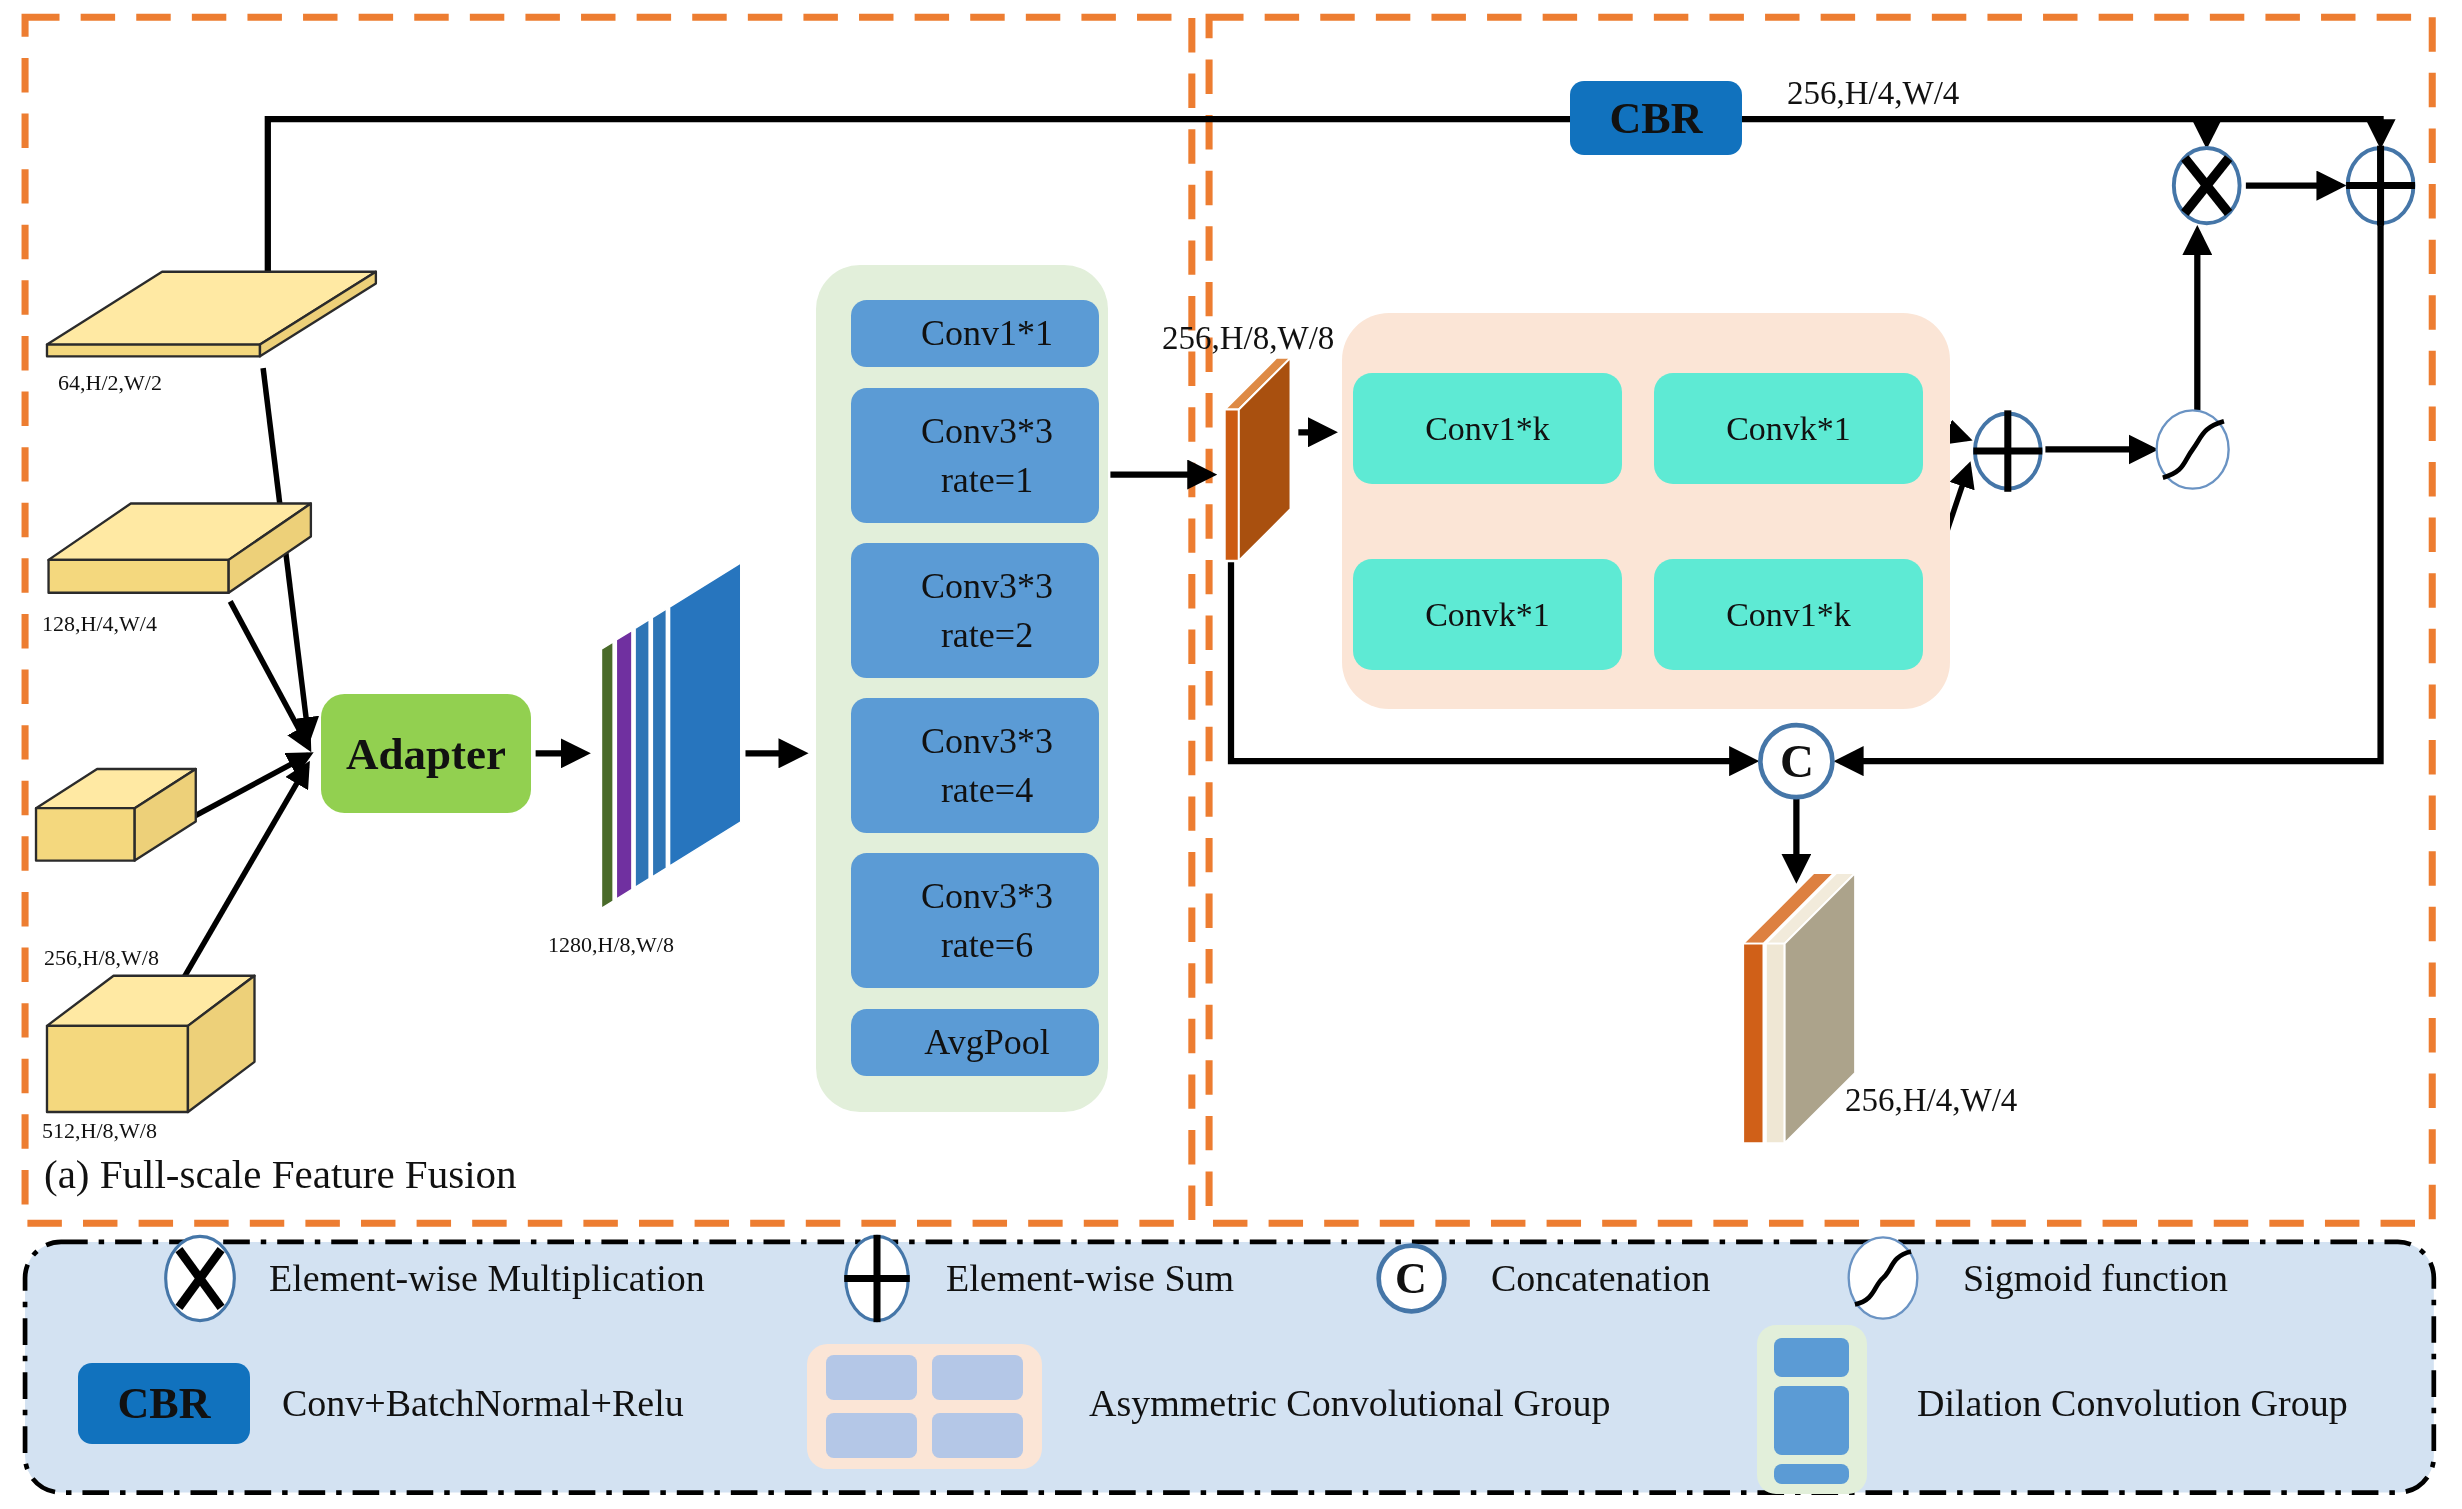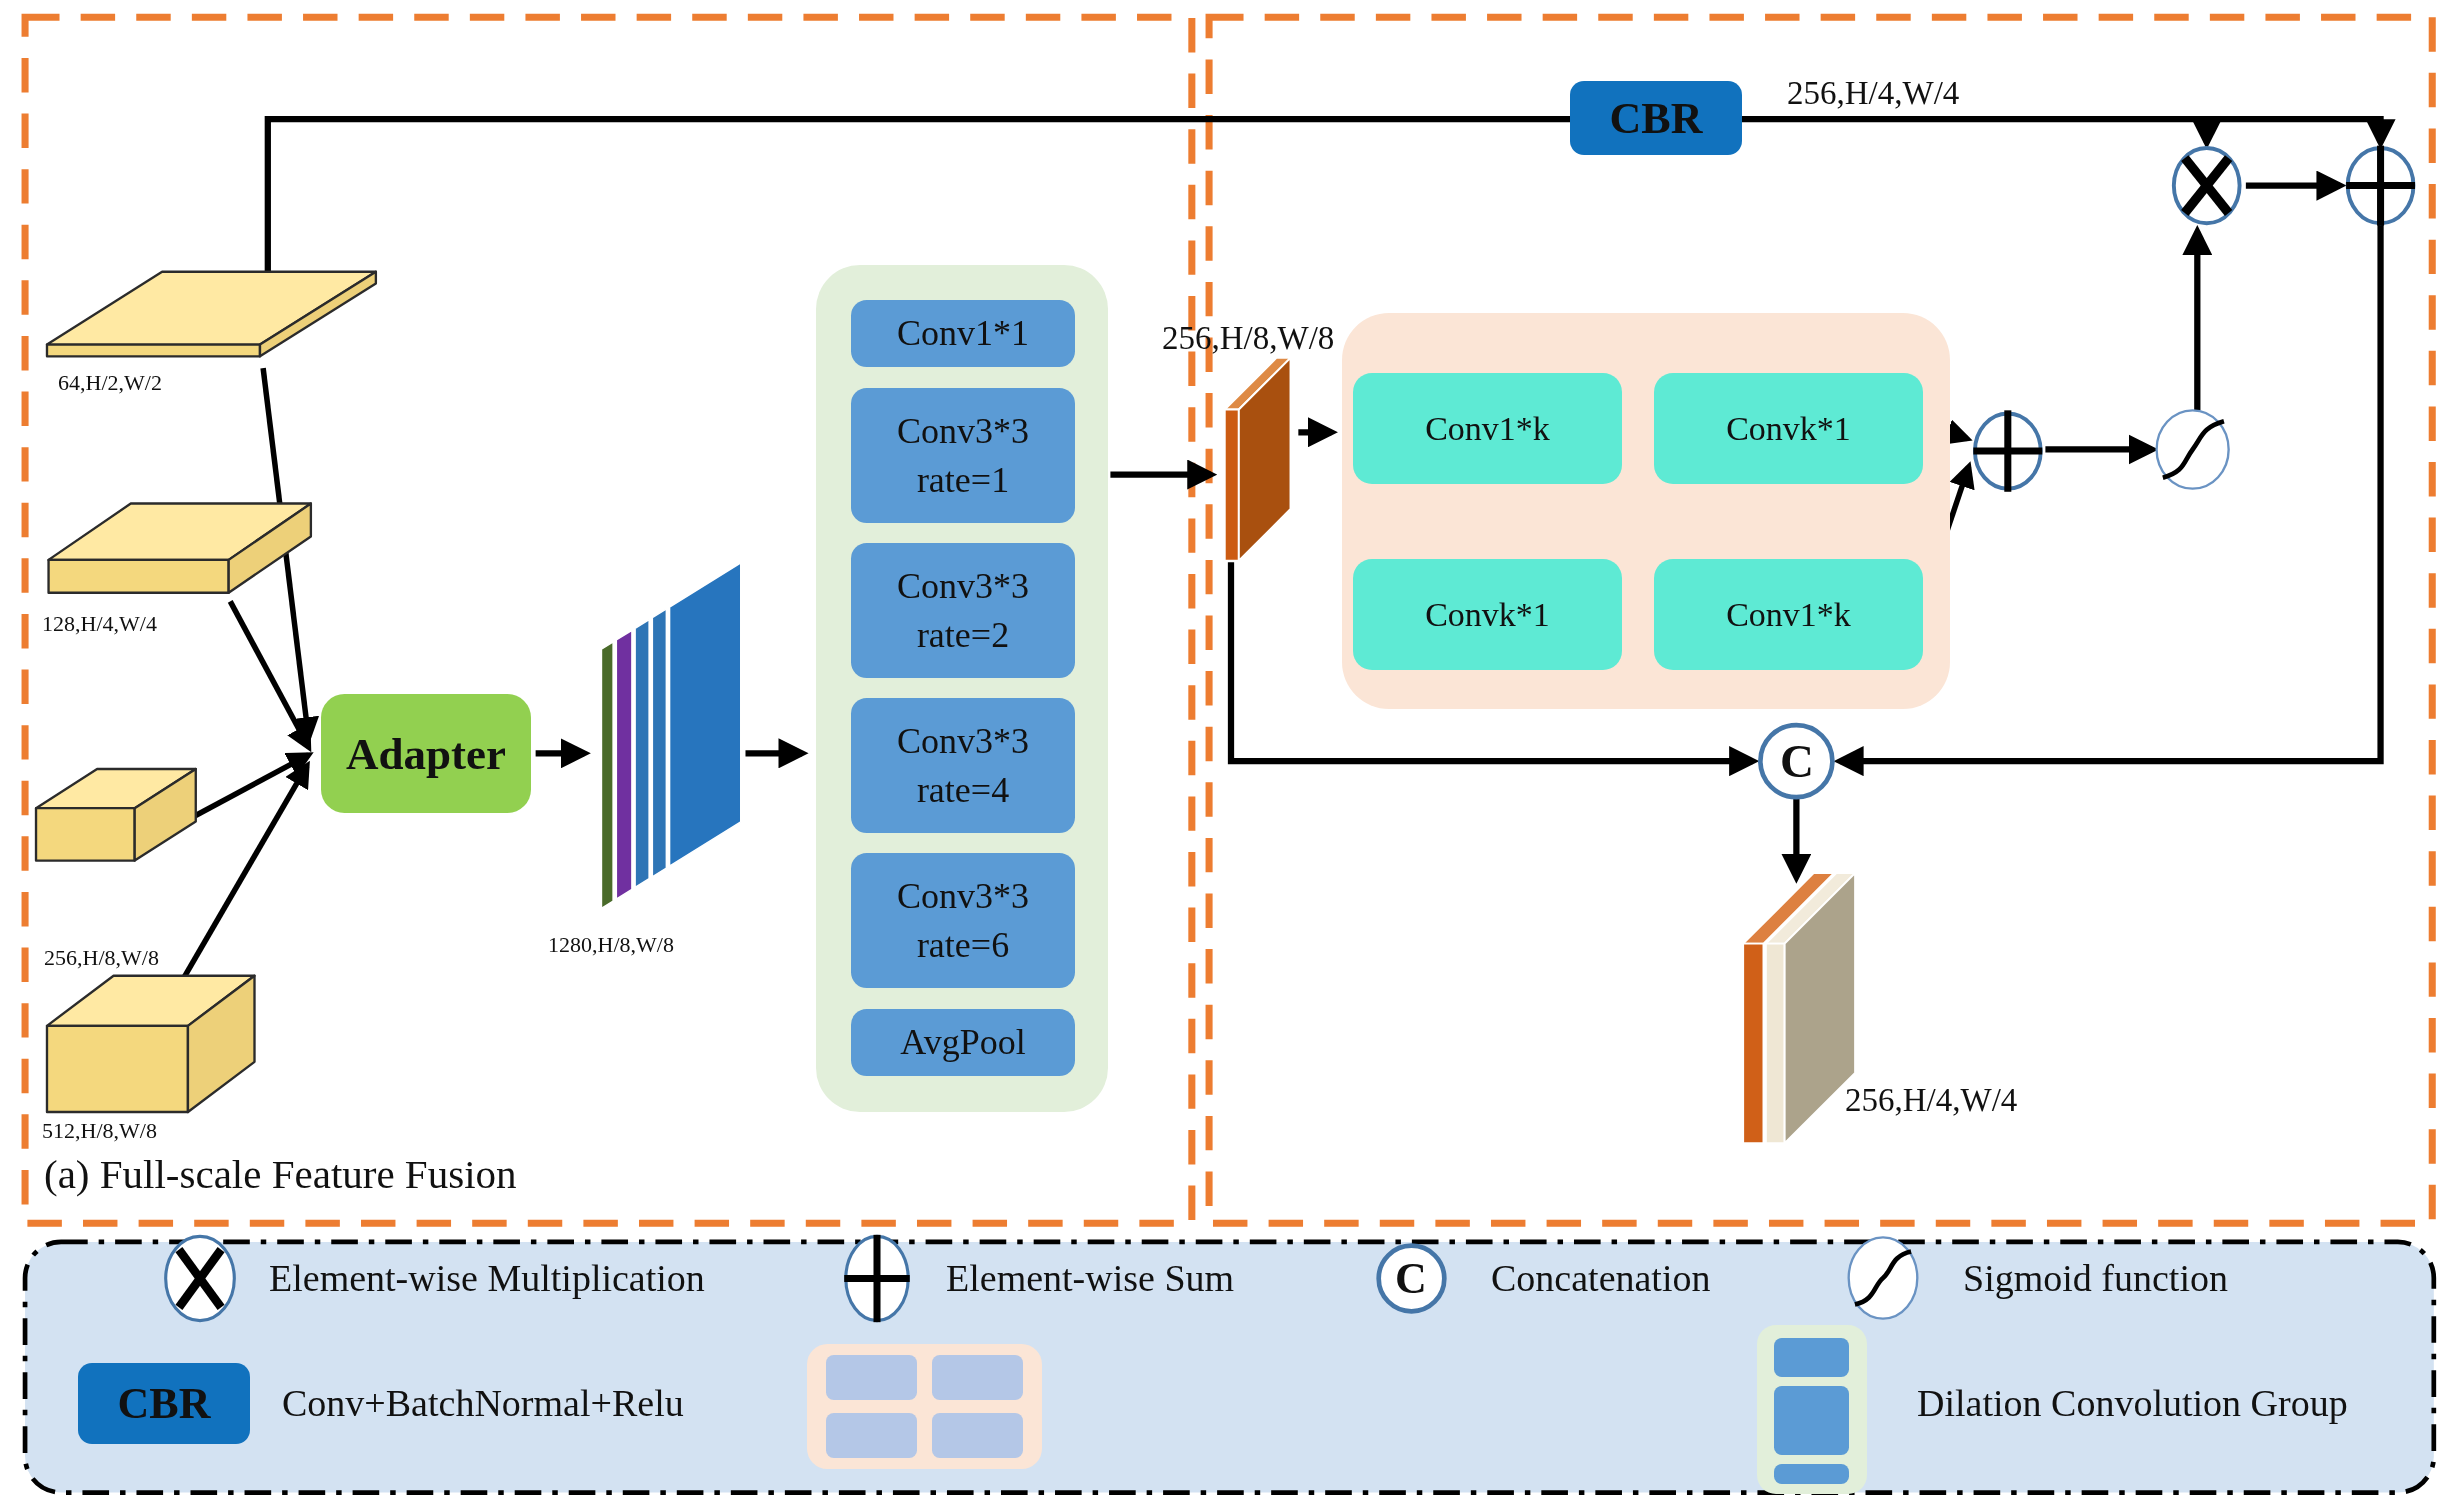--- a/index.html
+++ b/index.html
@@ -6,21 +6,21 @@
   #stage{position:relative;width:2462px;height:1509px;overflow:hidden;background:#ffffff;
          font-family:"Liberation Serif","DejaVu Serif",serif;color:#111;}
   .abs{position:absolute;}
   #diagram-svg{position:absolute;left:0;top:0;z-index:0;}
   .lbl{font-size:22px;white-space:nowrap;z-index:2;}
   .caption{font-size:41px;white-space:nowrap;z-index:2;}
   .adapter{left:321px;top:694px;width:210px;height:119px;background:#92D050;border-radius:23.5px;
            display:flex;align-items:center;justify-content:center;font-size:45px;font-weight:bold;z-index:2;}
   .aspp-bg{left:816px;top:265px;width:292px;height:847px;background:#E2EFDA;border-radius:44px;z-index:1;}
   .convbox{left:851px;width:224px;background:#5B9BD5;border-radius:15.7px;display:flex;flex-direction:column;
-           align-items:center;justify-content:center;font-size:36px;line-height:1.35;z-index:2;text-align:center;}
+           align-items:center;justify-content:center;font-size:36px;line-height:1.35;z-index:2;text-align:center;padding-left:24px;}
   .convbox span:empty{display:none;}
   .cbrbox{background:#1172BE;border-radius:14px;display:flex;align-items:center;justify-content:center;
           font-size:44px;font-weight:bold;z-index:2;}
   .acg-bg{left:1342px;top:313px;width:608px;height:396px;background:#FBE5D6;border-radius:47px;z-index:1;}
   .acgbox{width:269px;height:111px;background:#5eead4;border-radius:19px;display:flex;align-items:center;
           justify-content:center;font-size:34px;z-index:2;}
   .cletter{display:flex;align-items:center;justify-content:center;font-weight:bold;z-index:2;}
   .legend-text{font-size:38px;white-space:nowrap;z-index:2;display:flex;align-items:center;height:50px;}
   .licon{z-index:2;}
   .asym-icon{left:807px;top:1344px;width:235px;height:125px;background:#FBE5D6;border-radius:20.4px;}
@@ -218,20 +218,21 @@
 
   <div class="abs cbrbox" style="left:78px;top:1363px;width:172px;height:81px;">CBR</div>
   <div class="abs legend-text" style="left:282px;top:1378px;">Conv+BatchNormal+Relu</div>
 
   <div class="abs asym-icon">
     <div style="left:19px;top:11px;"></div>
     <div style="left:125px;top:11px;"></div>
     <div style="left:19px;top:69px;"></div>
     <div style="left:125px;top:69px;"></div>
   </div>
+  <div class="abs legend-text" style="left:1089px;top:1378px;">Asymmetric Convolutional Group</div>
 
   <div class="abs dil-icon">
     <div style="top:12.5px;height:39px;"></div>
     <div style="top:61px;height:69px;"></div>
     <div style="top:139px;height:20.4px;"></div>
   </div>
   <div class="abs legend-text" style="left:1917px;top:1378px;">Dilation Convolution Group</div>
 
 </div>
 

